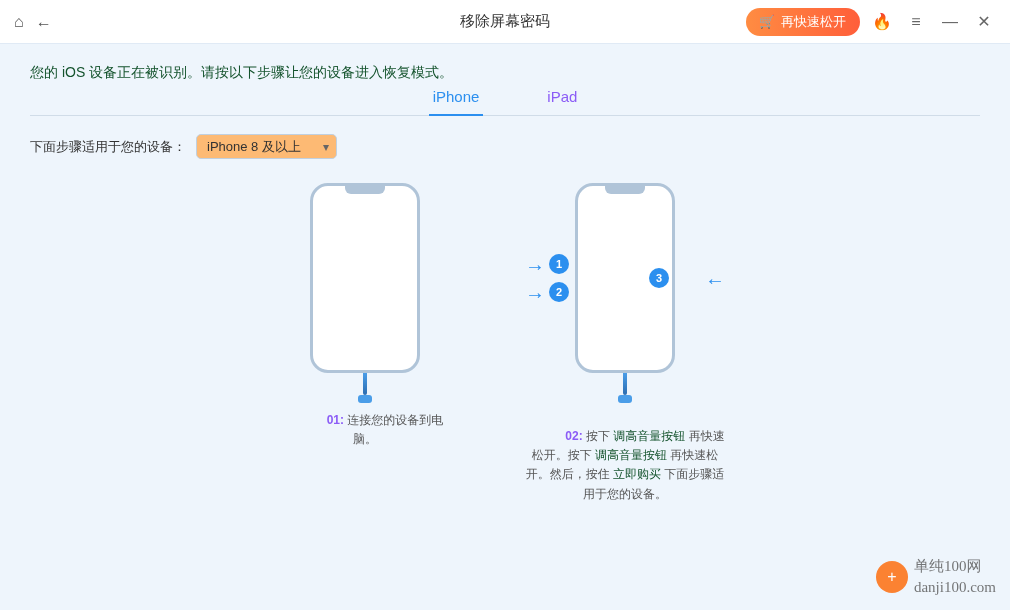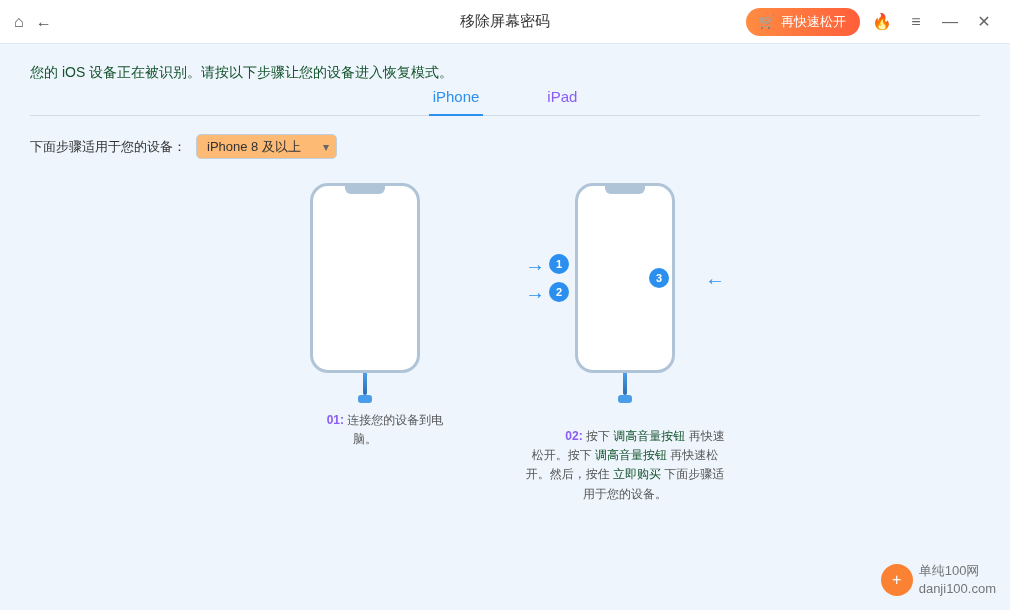--- a/index.html
+++ b/index.html
@@ -293,23 +293,24 @@
       height: 32px;
       background: #ff6600;
       border-radius: 50%;
       display: flex;
       align-items: center;
       justify-content: center;
       color: #fff;
       font-size: 16px;
     }
     .watermark-text {
-      font-size: 13px;
+      font-size: 15px;
       color: #555;
       line-height: 1.4;
+      font-family: Liberation Serif, serif;
     }
   </style>
 </head>
 <body>
 
 <div class="titlebar">
   <div class="titlebar-left">
     <span class="home-icon">⌂</span>
     <span class="back-icon">←</span>
   </div>

